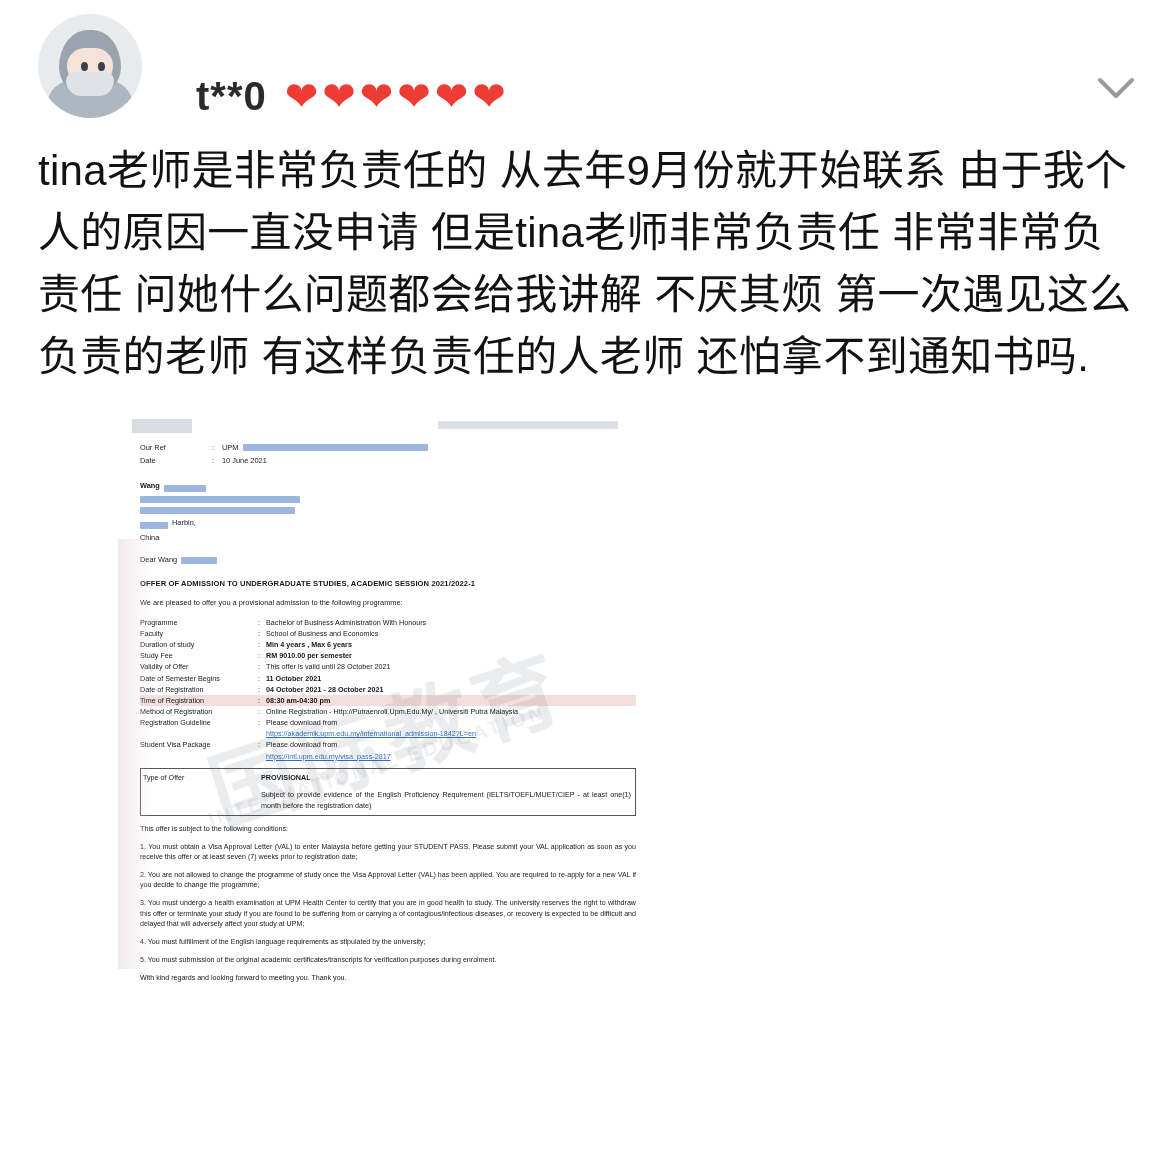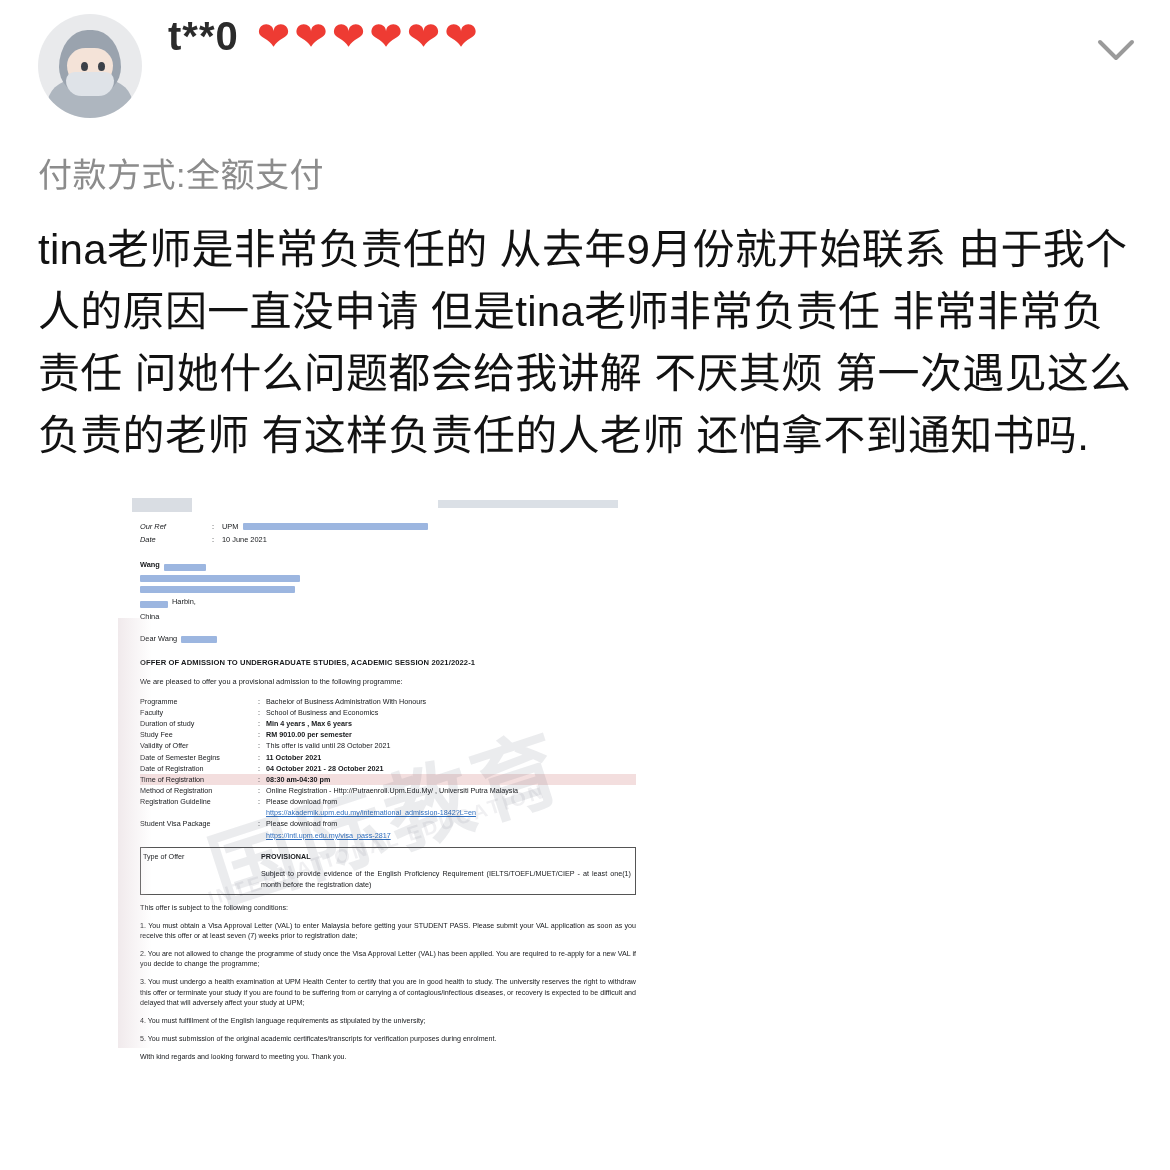--- a/index.html
+++ b/index.html
@@ -19,24 +19,25 @@
     width: 1170px;
     height: 1170px;
     position: relative;
     box-sizing: border-box;
     background: #fff;
   }
 
   
   .review-header {
     display: flex;
-    align-items: flex-start;
+    align-items: flex-end;
     padding: 10px 24px 0 38px;
     box-sizing: border-box;
     position: relative;
+    gap: 28px;
   }
   .avatar {
     width: 104px;
     height: 104px;
     border-radius: 50%;
     background: #e9eaec;
     flex: 0 0 auto;
     position: relative;
     overflow: hidden;
     margin-top: 4px;
@@ -215,21 +216,21 @@
   }
   .doc .shade-left {
     position: absolute;
     left: 0; top: 120px;
     width: 34px; height: 430px;
     background: linear-gradient(90deg, rgba(228,216,220,.55), rgba(255,255,255,0));
     pointer-events: none;
   }
   .ref-table { margin-top: 6px; }
   .ref-row { display: flex; align-items: center; margin-bottom: 3px; }
-  .ref-label { width: 72px; font-size: 7.4px; font-style: italic; }
+  .ref-label { width: 72px; font-size: 7.4px; }
   .ref-colon { width: 10px; font-size: 7.4px; }
   .ref-val { font-size: 7.4px; }
   .redact {
     display: inline-block;
     height: 7px;
     background: #9cb6e0;
     vertical-align: middle;
     border-radius: 1px;
   }
   .addr-block { margin-top: 14px; }
@@ -302,21 +303,20 @@
       </div>
     </div>
 
     <div class="chevron-btn">
       <svg width="60" height="60" viewBox="0 0 60 60" aria-hidden="true">
         <path d="M14 22 L30 38 L46 22" fill="none" stroke="#9a9a9a" stroke-width="4" stroke-linecap="round" stroke-linejoin="round"></path>
       </svg>
     </div>
   </div>
 
-  <div class="pay-method">付款方式:全额支付</div>
 
   <div class="review-body">tina老师是非常负责任的 从去年9月份就开始联系 由于我个人的原因一直没申请 但是tina老师非常负责任 非常非常负责任 问她什么问题都会给我讲解 不厌其烦 第一次遇见这么负责的老师 有这样负责任的人老师 还怕拿不到通知书吗.</div>
 
   <div class="doc-wrap">
     <div class="doc">
 
       <div class="topstrip">
         <div class="blur1"></div>
         <div class="blur2"></div>
       </div>

